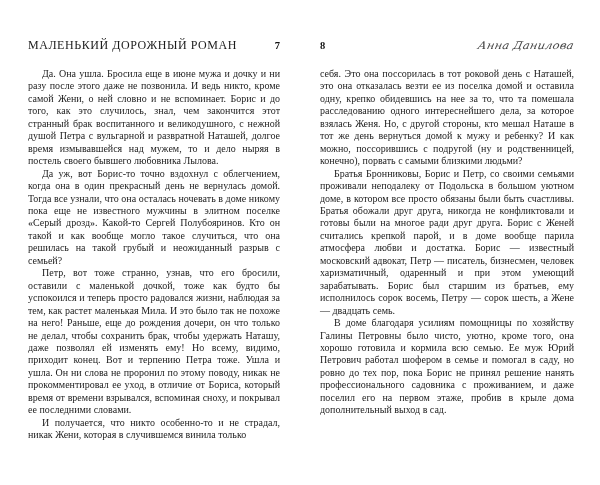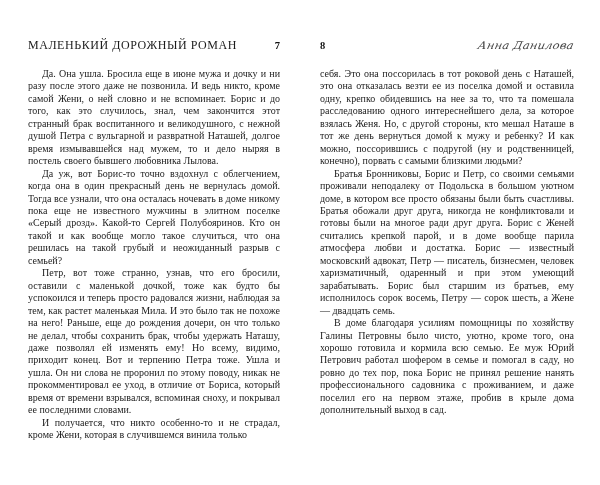--- a/index.html
+++ b/index.html
@@ -113,21 +113,21 @@
 
     <div class="running-head">
       <span class="head-title">МАЛЕНЬКИЙ ДОРОЖНЫЙ РОМАН</span>
       <span class="folio">7</span>
     </div>
 
     <div class="body-col">
       <p>Да. Она ушла. Бросила еще в июне мужа и дочку и ни разу после этого даже не позвонила. И ведь никто, кроме самой Жени, о ней словно и не вспоминает. Борис и до того, как это случилось, знал, чем закончится этот странный брак воспитанного и великодушного, с нежной душой Петра с вульгарной и развратной Наташей, долгое время измывавшейся над мужем, то и дело ныряя в постель своего бывшего любовника Лылова.</p>
       <p>Да уж, вот Борис-то точно вздохнул с облегчением, когда она в один прекрасный день не вернулась домой. Тогда все узнали, что она осталась ночевать в доме никому пока еще не известного мужчины в элитном поселке «Серый дрозд». Какой-то Сергей Полубояринов. Кто он такой и как вообще могло такое случиться, что она решилась на такой грубый и неожиданный разрыв с семьей?</p>
       <p>Петр, вот тоже странно, узнав, что его бросили, оставили с маленькой дочкой, тоже как будто бы успокоился и теперь просто радовался жизни, наблюдая за тем, как растет маленькая Мила. И это было так не похоже на него! Раньше, еще до рождения дочери, он что только не делал, чтобы сохранить брак, чтобы удержать Наташу, даже позволял ей изменять ему! Но всему, видимо, приходит конец. Вот и терпению Петра тоже. Ушла и ушла. Он ни слова не проронил по этому поводу, никак не прокомментировал ее уход, в отличие от Бориса, который время от времени взрывался, вспоминая сноху, и покрывал ее последними словами.</p>
-      <p>И получается, что никто особенно-то и не страдал, кроме Жени, которая в случившемся винила только</p>
+      <p>И получается, что никто особенно-то и не страдал, никак Жени, которая в случившемся винила только</p>
     </div>
   </div>
 
   <div class="page page-right">
 
     <div class="running-head">
       <span class="folio">8</span>
       <span class="signature">Анна Данилова</span>
     </div>
 

